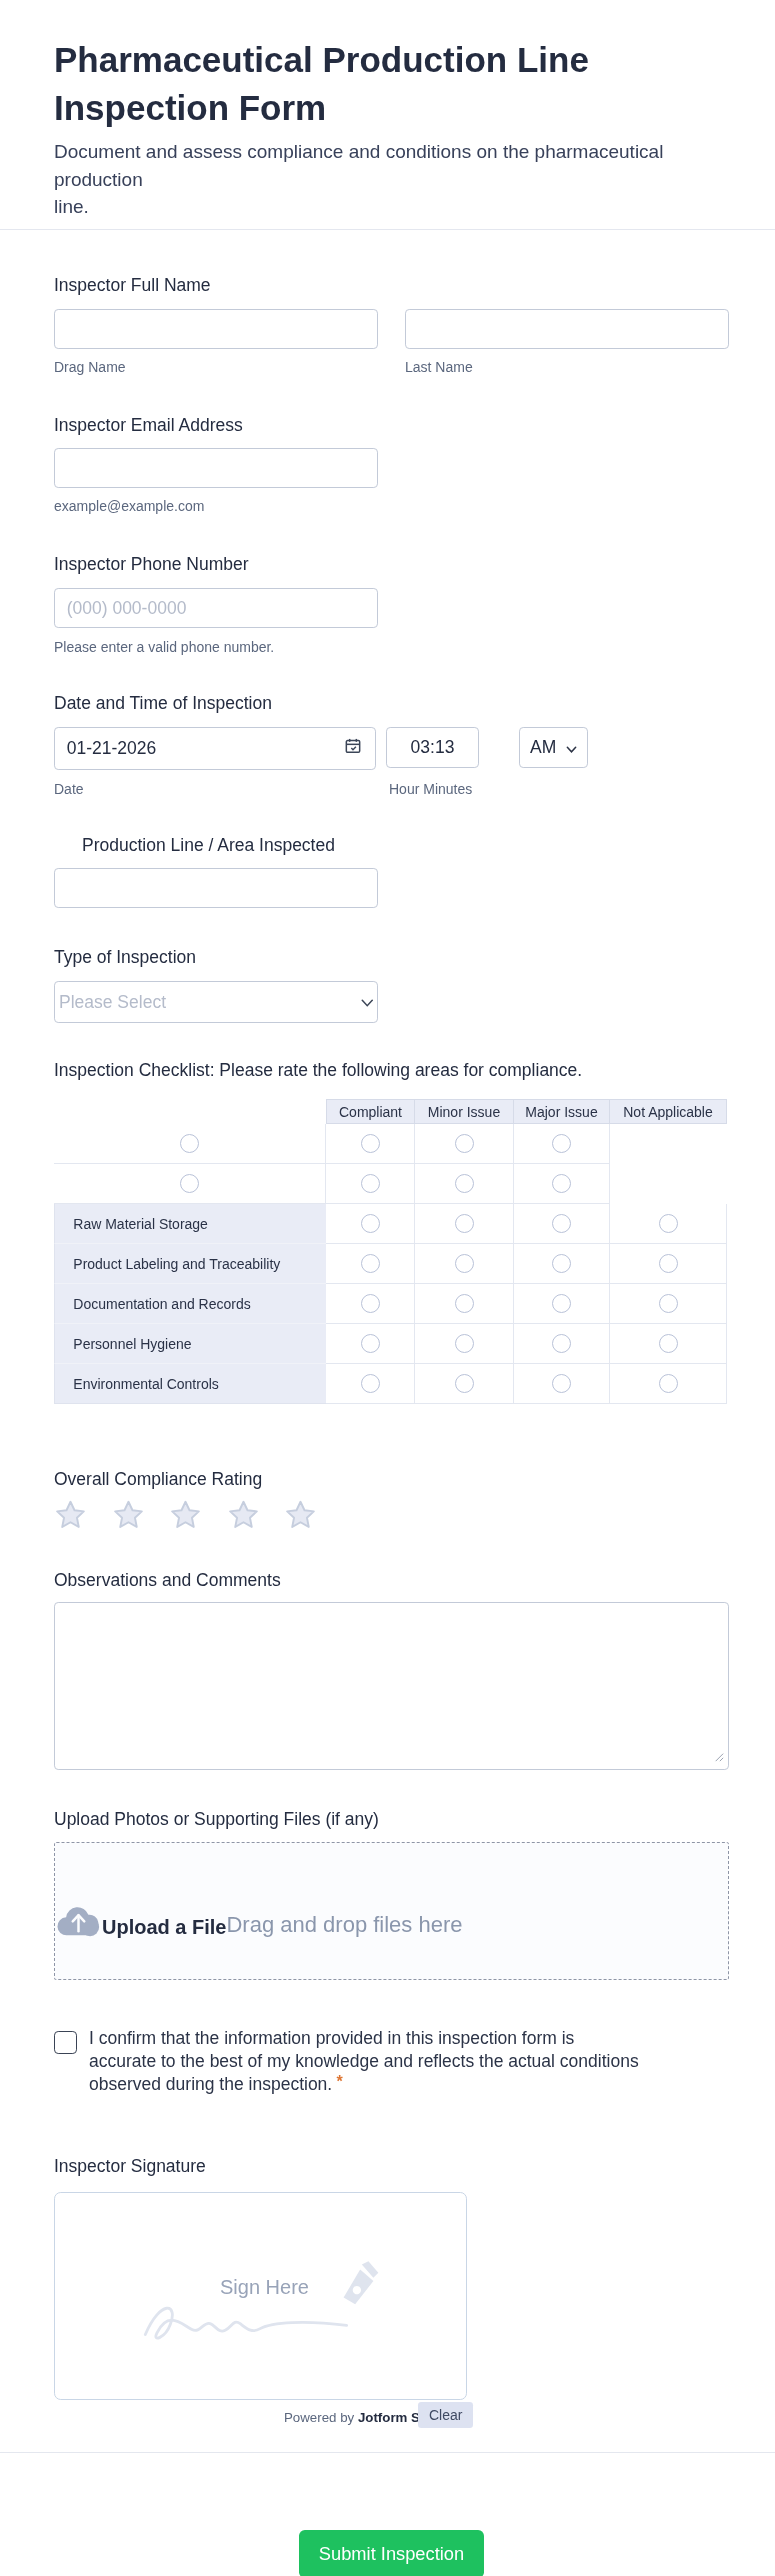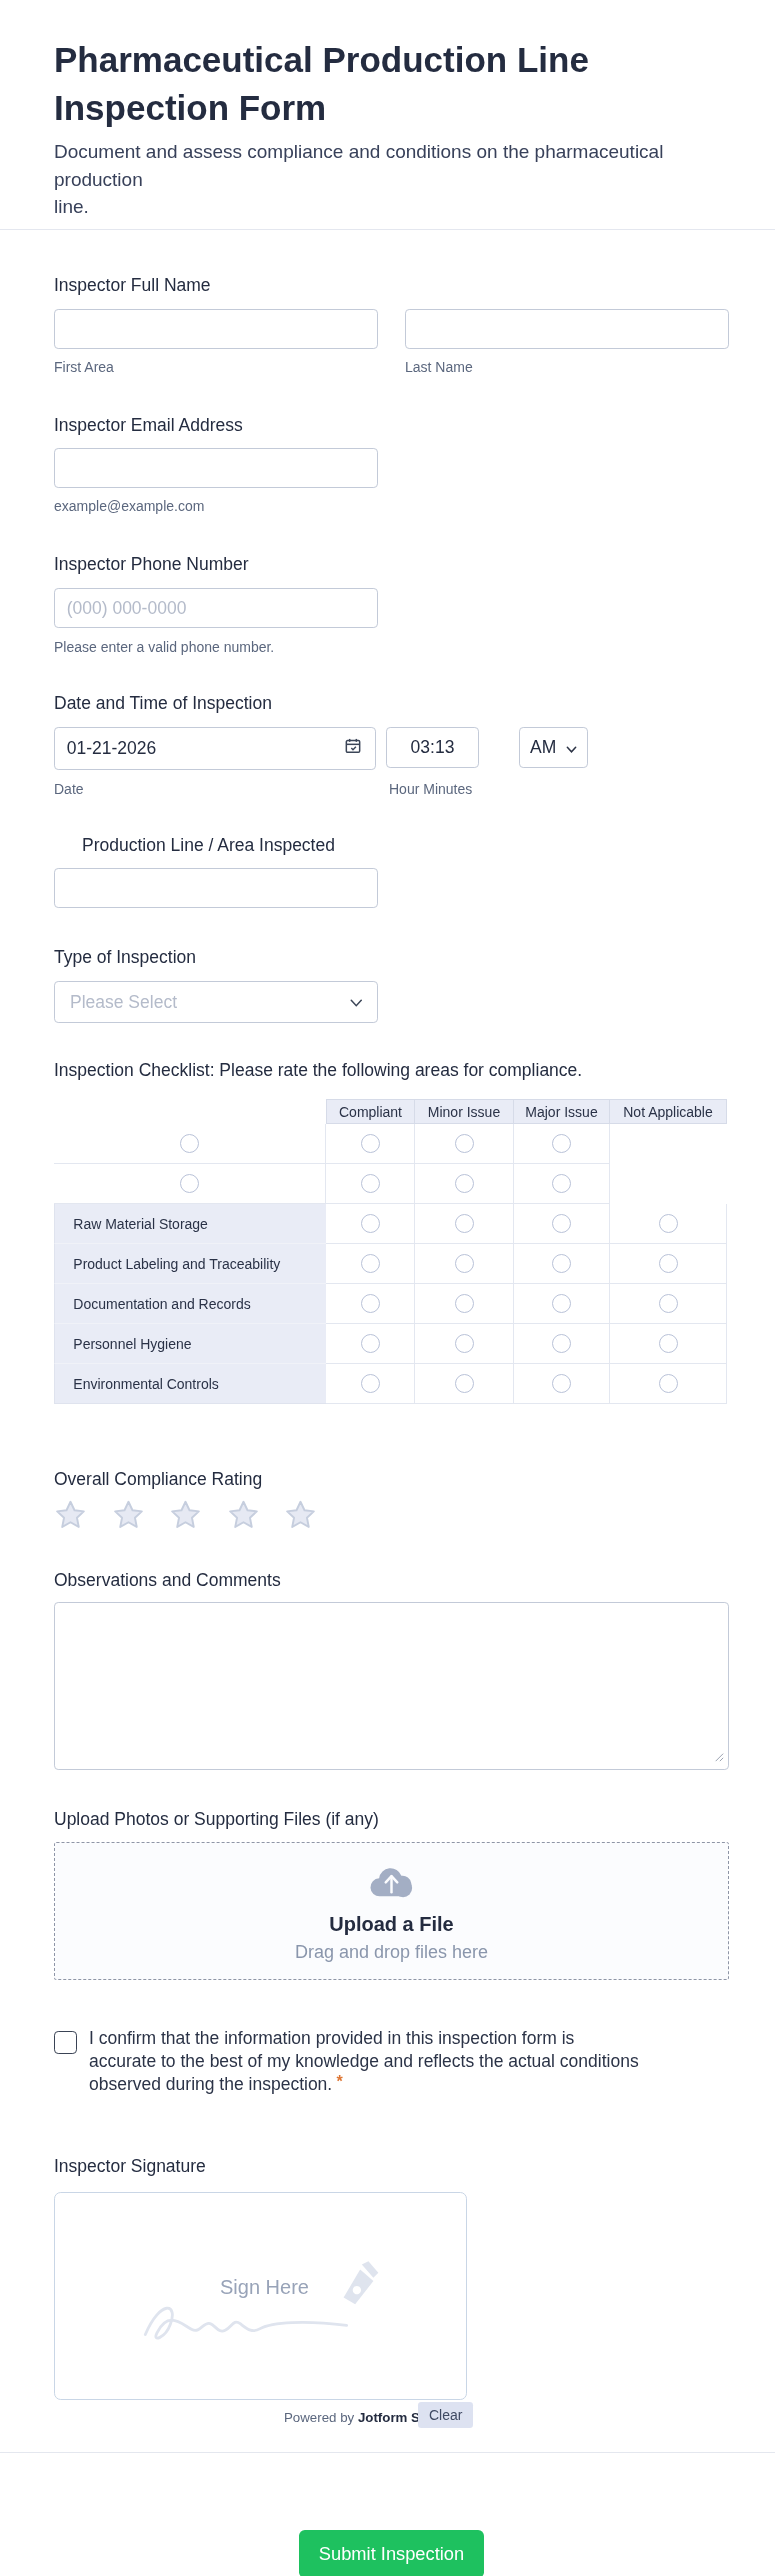--- a/index.html
+++ b/index.html
@@ -37,24 +37,24 @@
   .radio{width:19px;height:19px;border:1.3px solid #b9c2d8;border-radius:50%;background:#fff;
     box-sizing:border-box;}
   
   .stars{position:absolute;left:53px;top:1499px;display:flex;gap:22.5px;}
   
   .tarea{position:absolute;left:54px;top:1602px;width:675px;height:168px;border:0.8px solid #c3cad8;
     border-radius:4.2px;box-sizing:border-box;background:#fff;}
   .resize-glyph{position:absolute;right:4.2px;bottom:4.2px;}
   
   .dropzone{position:absolute;left:54px;top:1842px;width:675px;height:138px;box-sizing:border-box;
-    border:0.8px dashed #8e95a6;border-radius:2.5px;background:#fbfcfe;display:flex;flex-direction:column;
+    border:0.8px dashed #8e95a6;border-radius:2.5px;background:#fbfcfe;display:flex;
     align-items:center;padding-top:22px;}
   .up-title{font-size:20px;font-weight:700;color:#242c40;margin-top:11.7px;}
-  .up-hint{font-size:18px;color:#8a96ac;margin-top:6.7px;}
+  .up-hint{font-size:22px;color:#8a96ac;margin-top:6.7px;}
   
   .cbox{position:absolute;left:54px;top:2031px;width:22.5px;height:22.5px;border:1.7px solid #3a4355;
     border-radius:4.2px;background:#fff;box-sizing:border-box;}
   .confirm{position:absolute;left:89px;top:2027px;width:567px;font-size:17.5px;line-height:23px;
     color:#2b3347;}
   .confirm .line{display:block;}
   .req{color:#dd7533;font-size:16px;position:relative;top:-3.3px;margin-left:4.2px;font-weight:700;}
   
   .sigbox{position:absolute;left:54px;top:2192px;width:413px;height:208px;box-sizing:border-box;
     border:0.8px solid #c9d6e6;border-radius:6.7px;background:#fff;}
@@ -84,21 +84,21 @@
   </div>
   <div class="divider" style="top:229px;"></div>
 
   <div class="flabel" style="left:54px;top:275px;">Inspector Full Name</div>
   <div class="tbox" style="left:54px;top:309px;width:324px;height:40px;">
     <span class="value"></span>
   </div>
   <div class="tbox" style="left:405px;top:309px;width:324px;height:40px;">
     <span class="value"></span>
   </div>
-  <div class="sub" style="left:54px;top:359px;">First Area</div>
+  <div class="sub" style="left:54px;top:359px;">Drag Name</div>
   <div class="sub" style="left:405px;top:359px;">Last Name</div>
 
   <div class="flabel" style="left:54px;top:415px;">Inspector Email Address</div>
   <div class="tbox" style="left:54px;top:448px;width:324px;height:40px;">
     <span class="value"></span>
   </div>
   <div class="sub" style="left:54px;top:498px;">example@example.com</div>
 
   <div class="flabel" style="left:54px;top:554px;">Inspector Phone Number</div>
   <div class="tbox" style="left:54px;top:588px;width:324px;height:40px;">
@@ -132,21 +132,21 @@
   </div>
   <div class="sub" style="left:54px;top:781px;">Date</div>
   <div class="sub" style="left:389px;top:781px;">Hour Minutes</div>
 
   <div class="flabel" style="left:54px;top:835px;margin-left:28px;">Production Line / Area Inspected</div>
   <div class="tbox" style="left:54px;top:868px;width:324px;height:40px;">
     <span class="value"></span>
   </div>
 
   <div class="flabel" style="left:54px;top:947px;">Type of Inspection</div>
-  <div class="tbox between" style="left:54px;top:981px;width:324px;height:42px;padding:0 15px;">
+  <div class="tbox between" style="left:54px;top:981px;width:324px;height:42px;padding:0 4px;">
     <span class="placeholder">Please Select</span>
     <span>
       <svg width="12.5" height="8.3" viewBox="0 0 15 10" fill="none" stroke="#3b4557" stroke-width="1.8" stroke-linecap="round">
         <polyline points="1.5,1.5 7.5,8 13.5,1.5"></polyline>
       </svg>
     </span>
   </div>
 
   <div class="flabel" style="left:54px;top:1060px;">Inspection Checklist: Please rate the following areas for compliance.</div>
   <div class="ctable">

